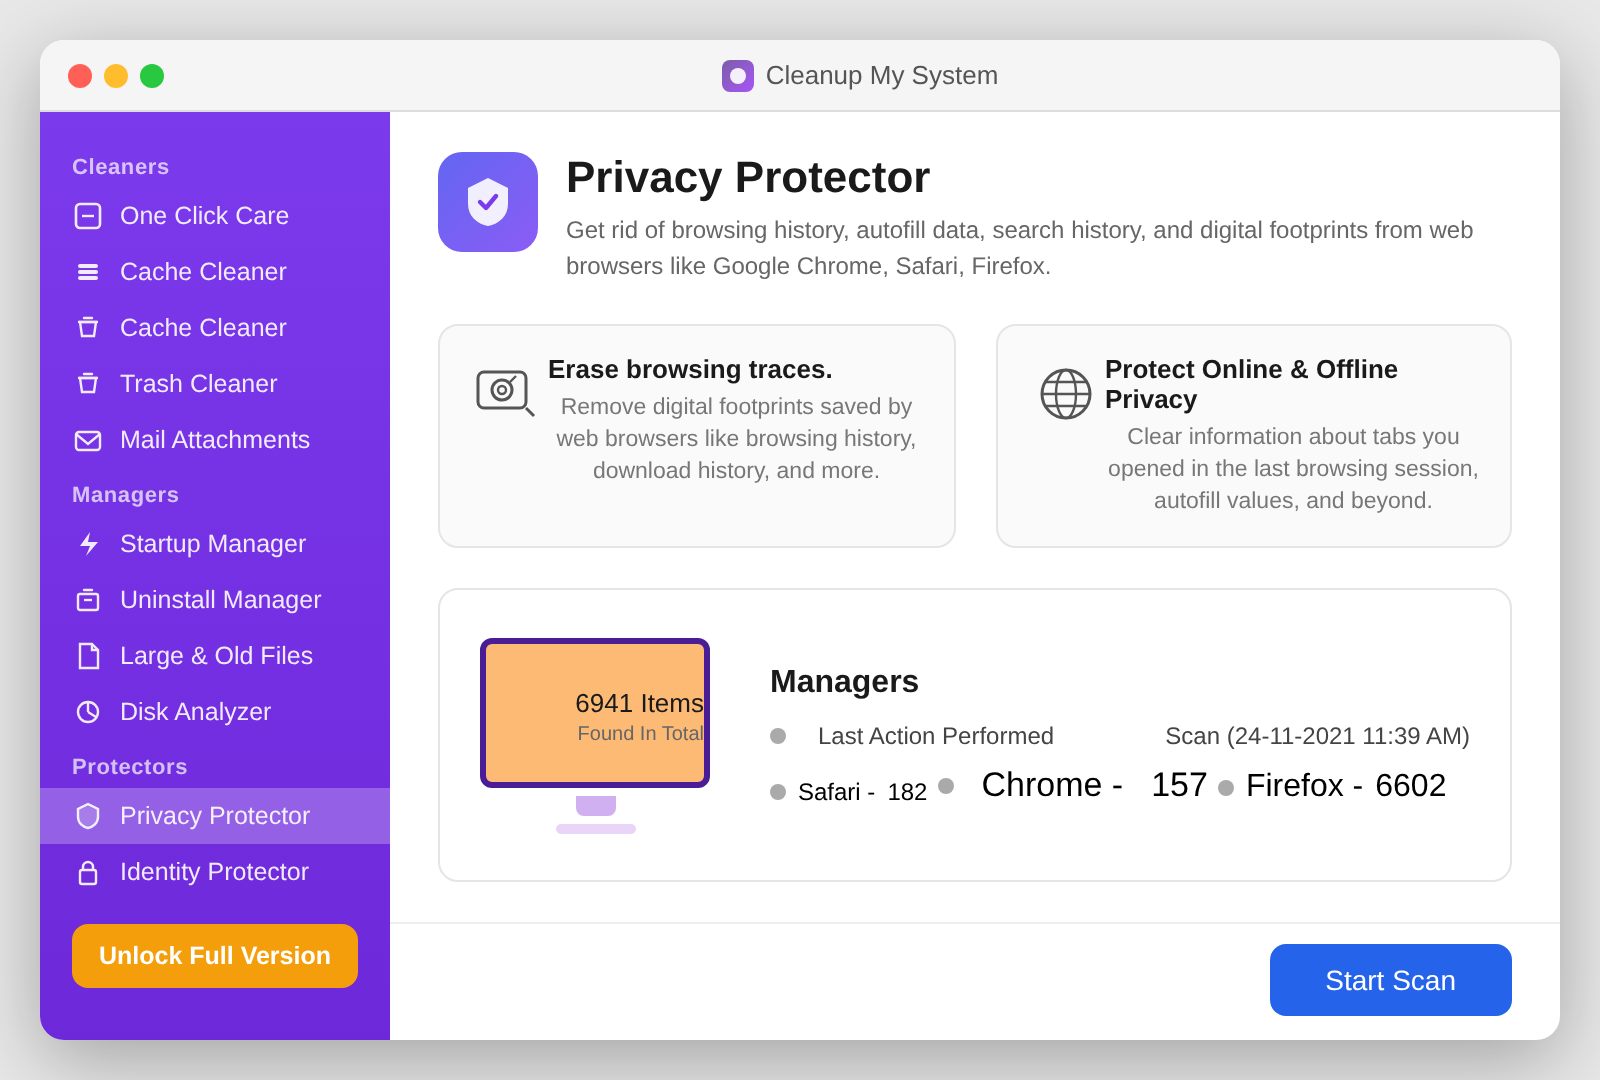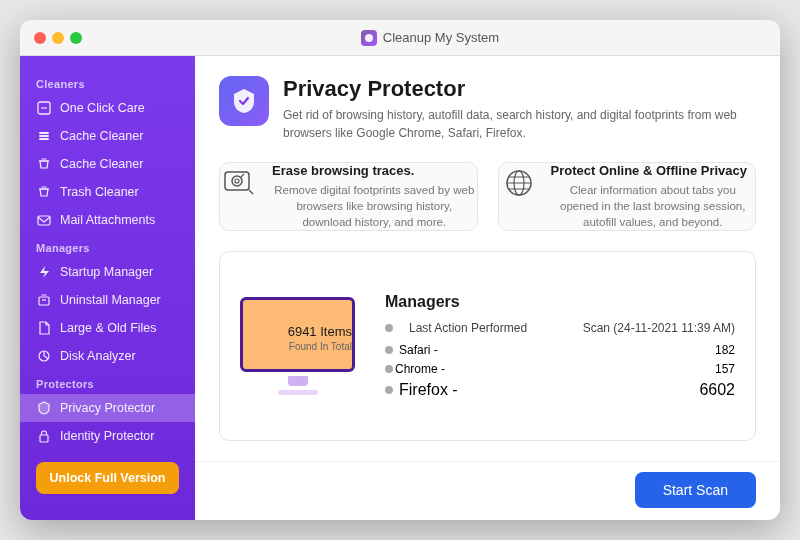--- a/index.html
+++ b/index.html
@@ -158,21 +158,22 @@
     }
     .features-row {
       display: flex;
       gap: 20px;
       margin-bottom: 20px;
     }
     .feature-card {
       flex: 1;
       display: flex;
       align-items: flex-start;
-      gap: 12px;
+      gap: 0;
+      padding: 14px;
       border: 1px solid #e5e5e5;
       border-radius: 10px;
       background: #fafafa;
     }
     .feature-icon {
       width: 40px;
       height: 40px;
       flex-shrink: 0;
       display: flex;
       align-items: center;
@@ -498,27 +499,27 @@
 
           <div class="summary-info">
             <h2>Managers</h2>
 
             <div class="summary-last-action">
               <span class="dot" style="background:#aaa;"></span>
               <span>Last Action Performed</span>
               <span style="margin-left:auto;">Scan (24-11-2021 11:39 AM)</span>
             </div>
 
-            <div style="display:flex; flex-direction:column; gap:5px;">
+            <div style="display:flex; flex-direction:row; gap:5px;align-items:flex-end;">
               <div style="display:flex; align-items:center; gap:6px; font-size:12px;">
                 <span class="dot" style="background:#aaa;"></span>
                 <span>Safari -</span>
                 <span style="margin-left:auto;">182</span>
               </div>
-              <div style="display:flex; align-items:center; gap:2px; font-size:12px;">
+              <div style="display:flex; align-items:center; gap:14px; font-size:17px;">
                 <span class="dot" style="background:#aaa;"></span>
                 <span>Chrome -</span>
                 <span style="margin-left:auto;">157</span>
               </div>
               <div style="display:flex; align-items:center; gap:6px; font-size:16px;">
                 <span class="dot" style="background:#aaa;"></span>
                 <span>Firefox -</span>
                 <span style="margin-left:auto;">6602</span>
               </div>
             </div>

